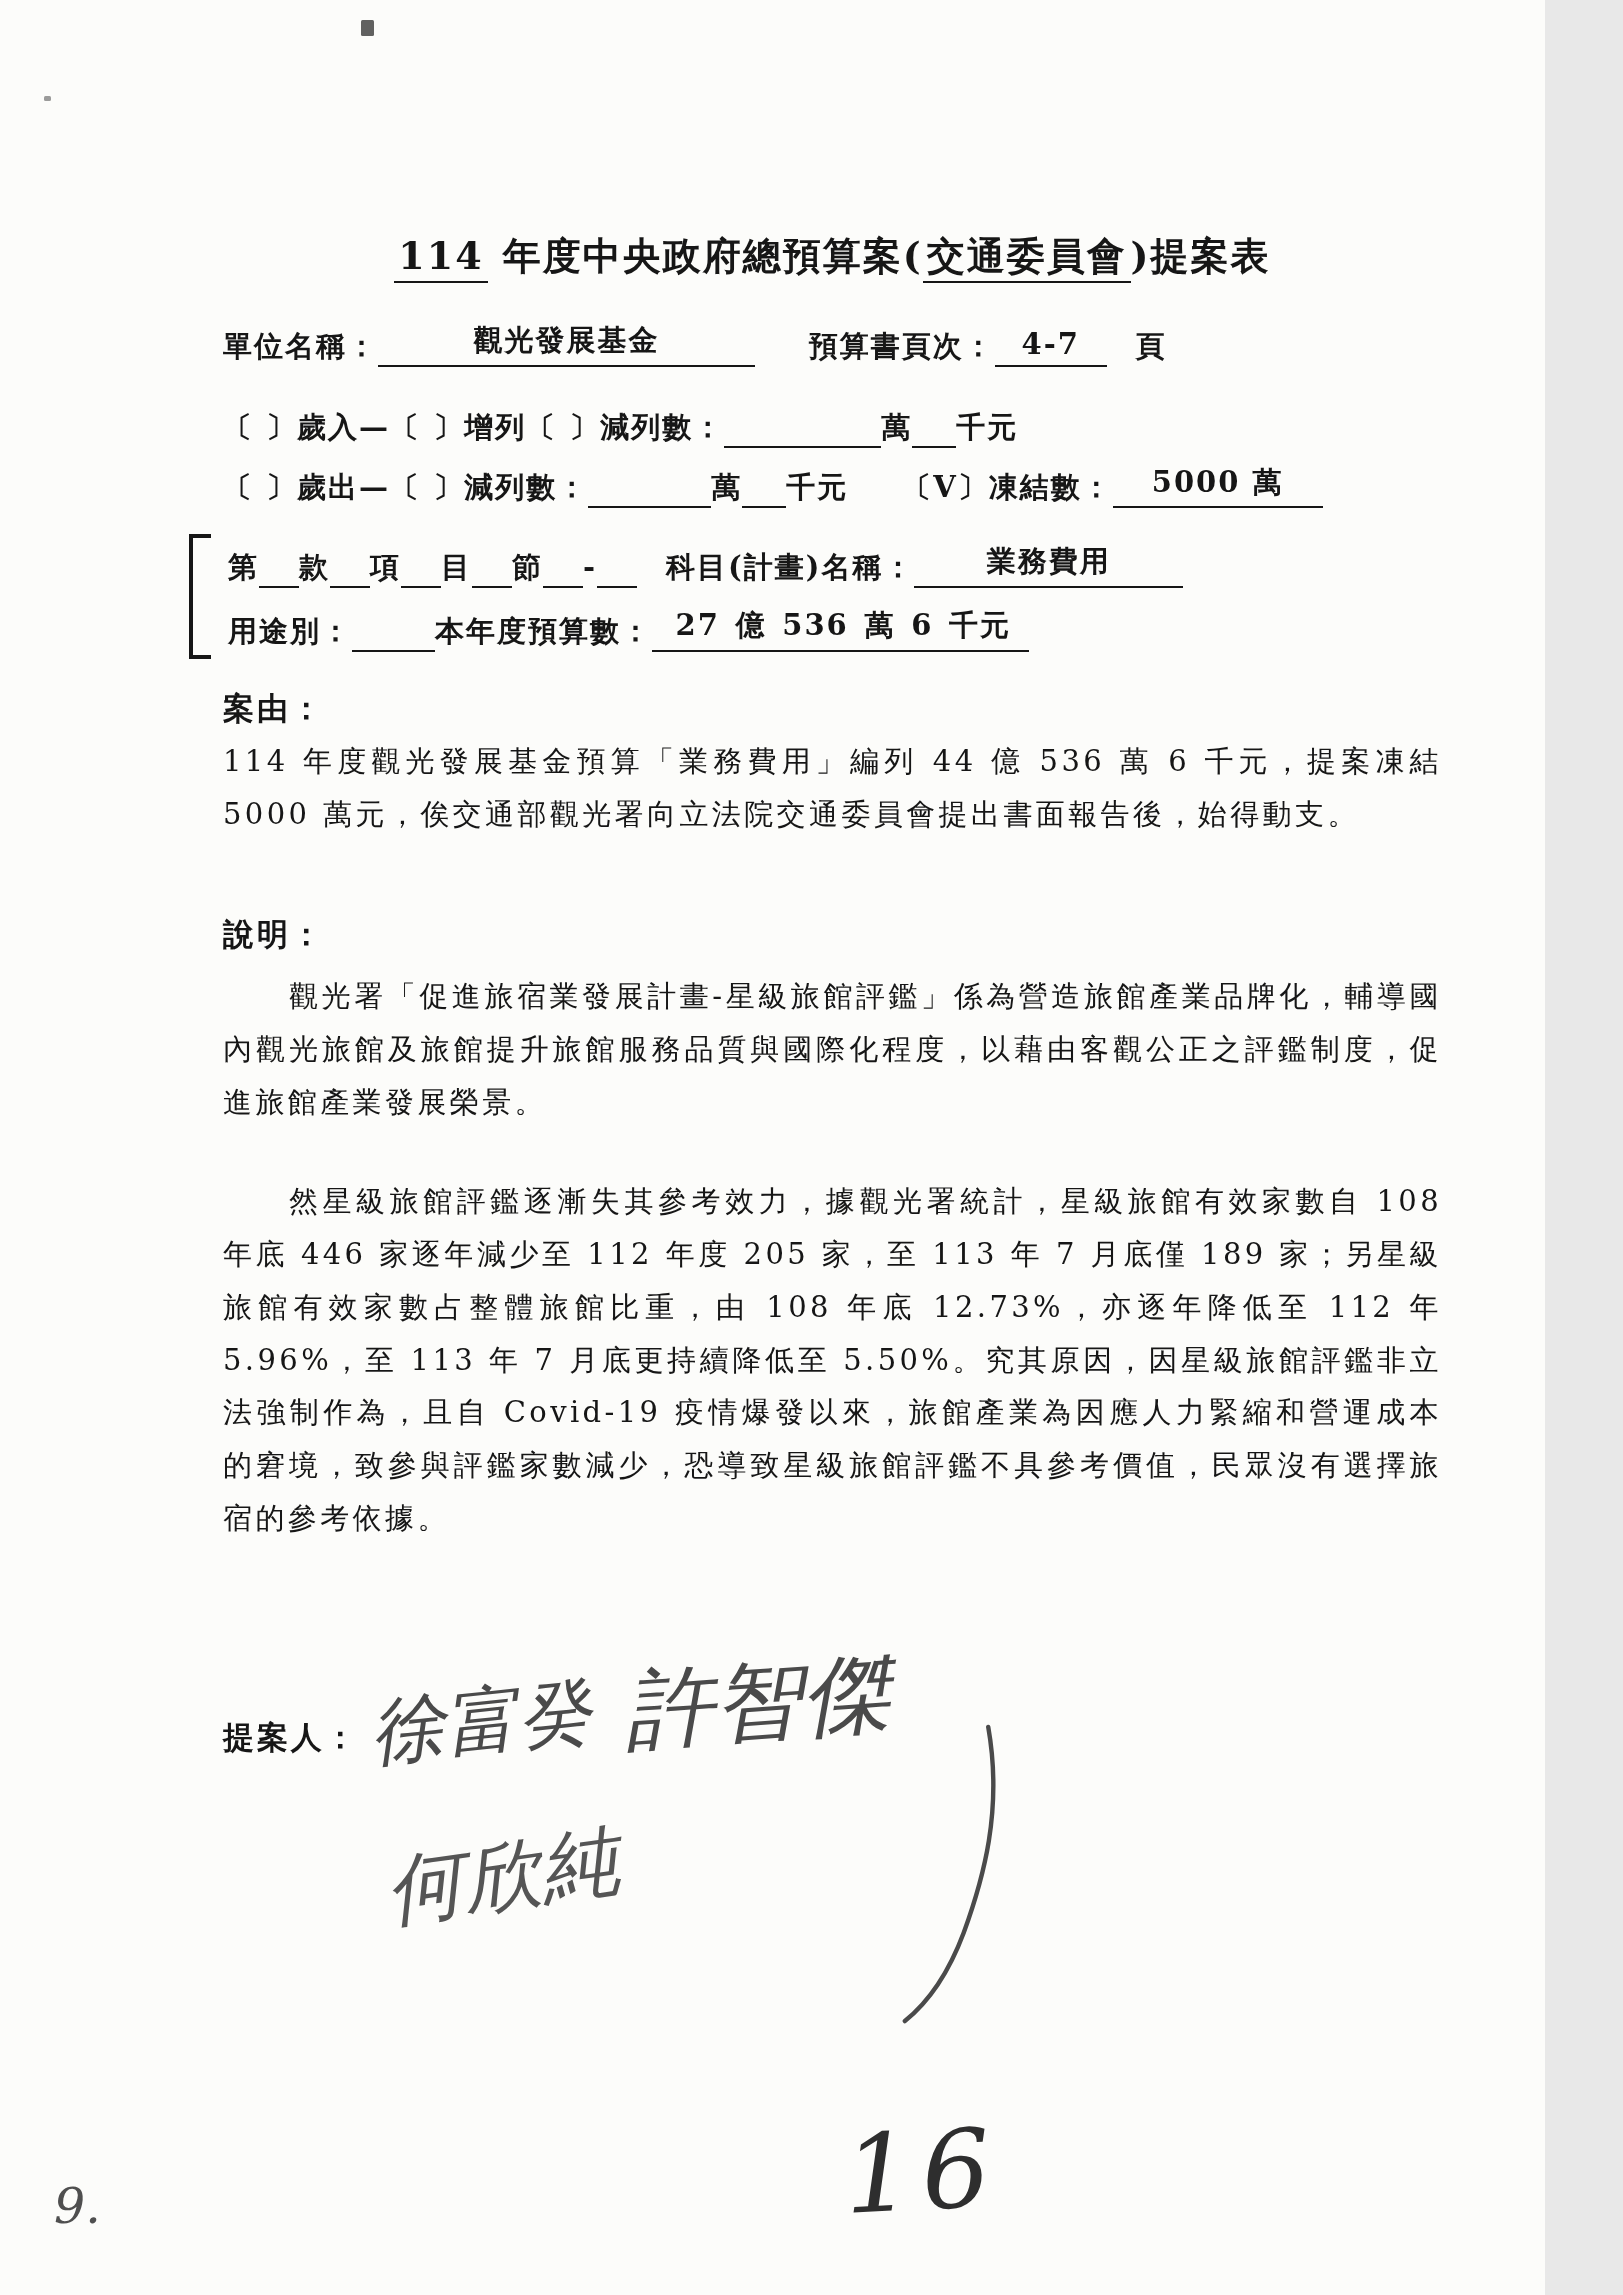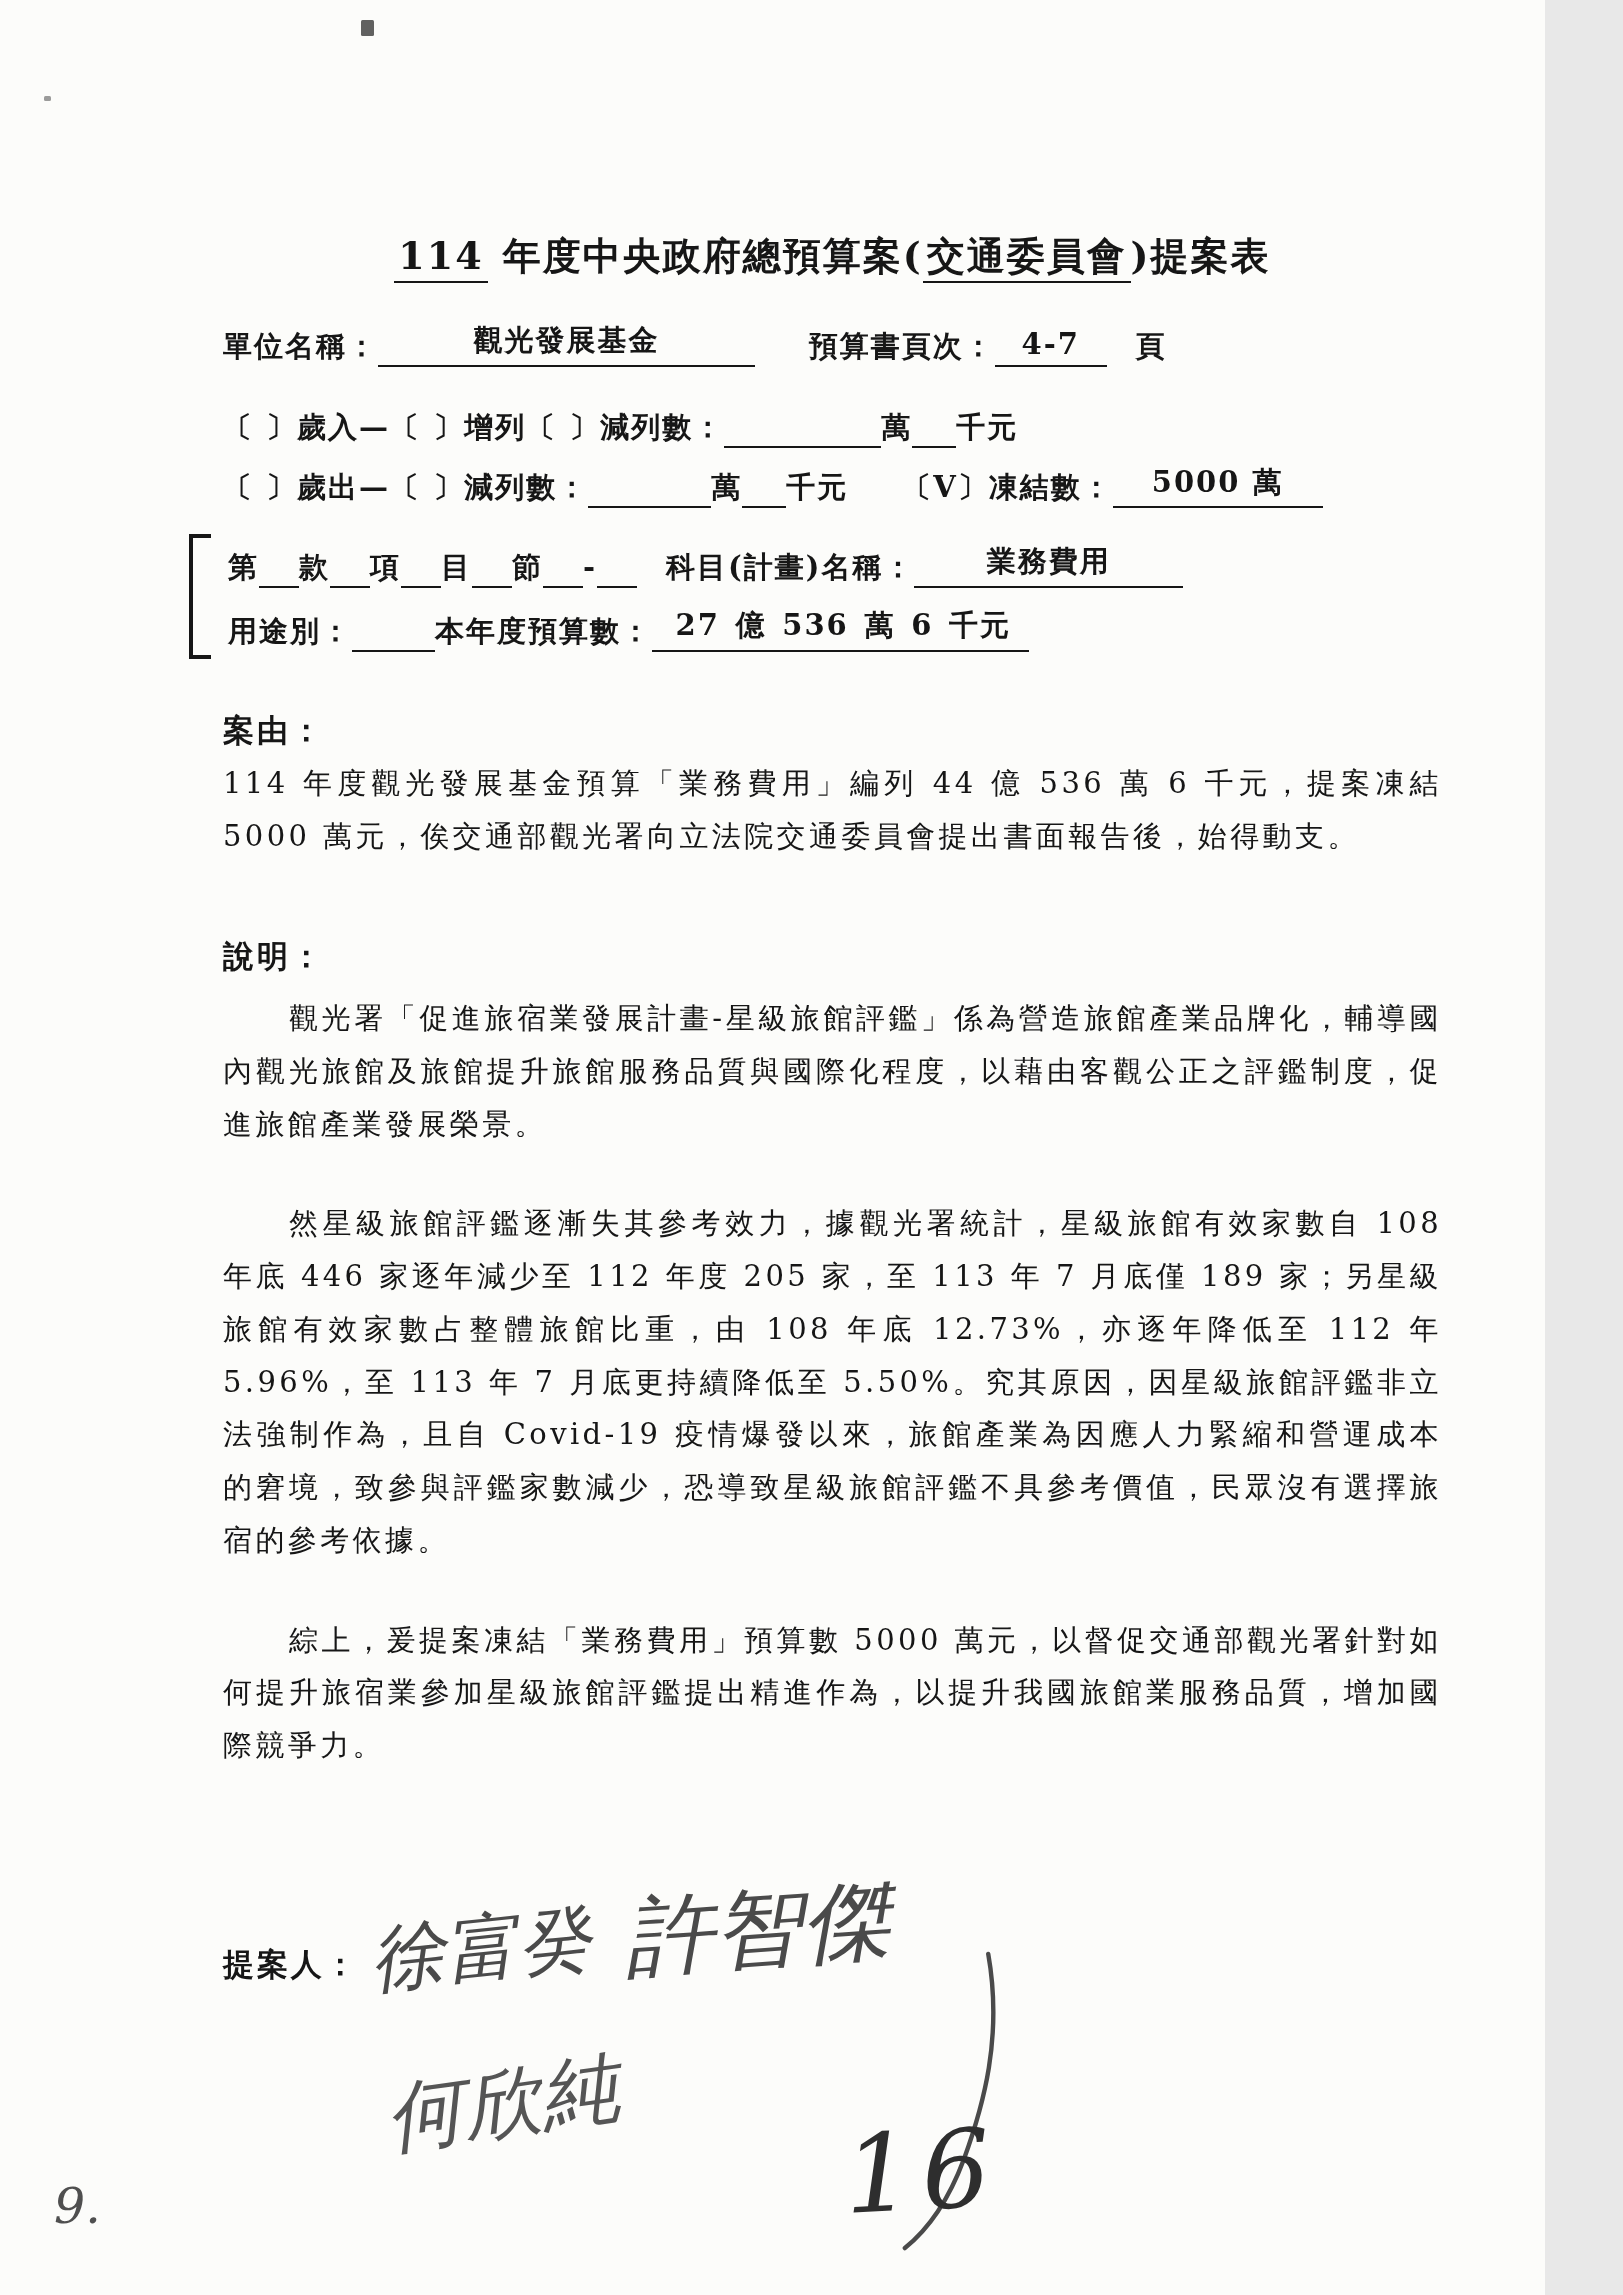--- a/index.html
+++ b/index.html
@@ -84,21 +84,21 @@
   }
   .budget-group {
     display: inline-block;
     border-bottom: 2.5px solid #161616;
     padding: 0 12.8px 3.9px 12.8px;
     vertical-align: bottom;
   }
   .budget-group .num { padding: 0 10.8px; }
   .budget-group .unit { padding: 0 4.9px; }
   
-  .section { margin-top: 58px; }
+  .section { margin-top: 36px; }
   .section-label {
     font-size: 31px;
     font-weight: 700;
     letter-spacing: 2.9px;
   }
   .bodytext {
     font-size: 29px;
     line-height: 1.82;
     letter-spacing: 3.4px;
     text-align: justify;
@@ -210,21 +210,20 @@
     <div class="section">
       <div class="section-label">案由：</div>
       <div class="bodytext">114 年度觀光發展基金預算「業務費用」編列 44 億 536 萬 6 千元，提案凍結 5000 萬元，俟交通部觀光署向立法院交通委員會提出書面報告後，始得動支。</div>
     </div>
 
     <div class="section" style="margin-top:74px;">
       <div class="section-label">說明：</div>
       <div class="explain-block">
         <p class="para">觀光署「促進旅宿業發展計畫-星級旅館評鑑」係為營造旅館產業品牌化，輔導國內觀光旅館及旅館提升旅館服務品質與國際化程度，以藉由客觀公正之評鑑制度，促進旅館產業發展榮景。</p>
         <p class="para">然星級旅館評鑑逐漸失其參考效力，據觀光署統計，星級旅館有效家數自 108 年底 446 家逐年減少至 112 年度 205 家，至 113 年 7 月底僅 189 家；另星級旅館有效家數占整體旅館比重，由 108 年底 12.73%，亦逐年降低至 112 年 5.96%，至 113 年 7 月底更持續降低至 5.50%。究其原因，因星級旅館評鑑非立法強制作為，且自 Covid-19 疫情爆發以來，旅館產業為因應人力緊縮和營運成本的窘境，致參與評鑑家數減少，恐導致星級旅館評鑑不具參考價值，民眾沒有選擇旅宿的參考依據。</p>
-        <p class="para">綜上，爰提案凍結「業務費用」預算數 5000 萬元，以督促交通部觀光署針對如何提升旅宿業參加星級旅館評鑑提出精進作為，以提升我國旅館業服務品質，增加國際競爭力。</p>
       </div>
     </div>
 
     <div class="proposer">
       <span class="proposer-label">提案人：</span>
       <span class="sig sig-1">徐富癸</span>
       <span class="sig sig-2">許智傑</span>
       <span class="sig sig-3">何欣純</span>
       <svg class="flourish" viewBox="0 0 240 620">
         <path d="M 200 10 C 230 180, 190 320, 150 430 C 120 510, 80 570, 30 610" stroke="#4a4a4a" stroke-width="9" fill="none" stroke-linecap="round"></path>

